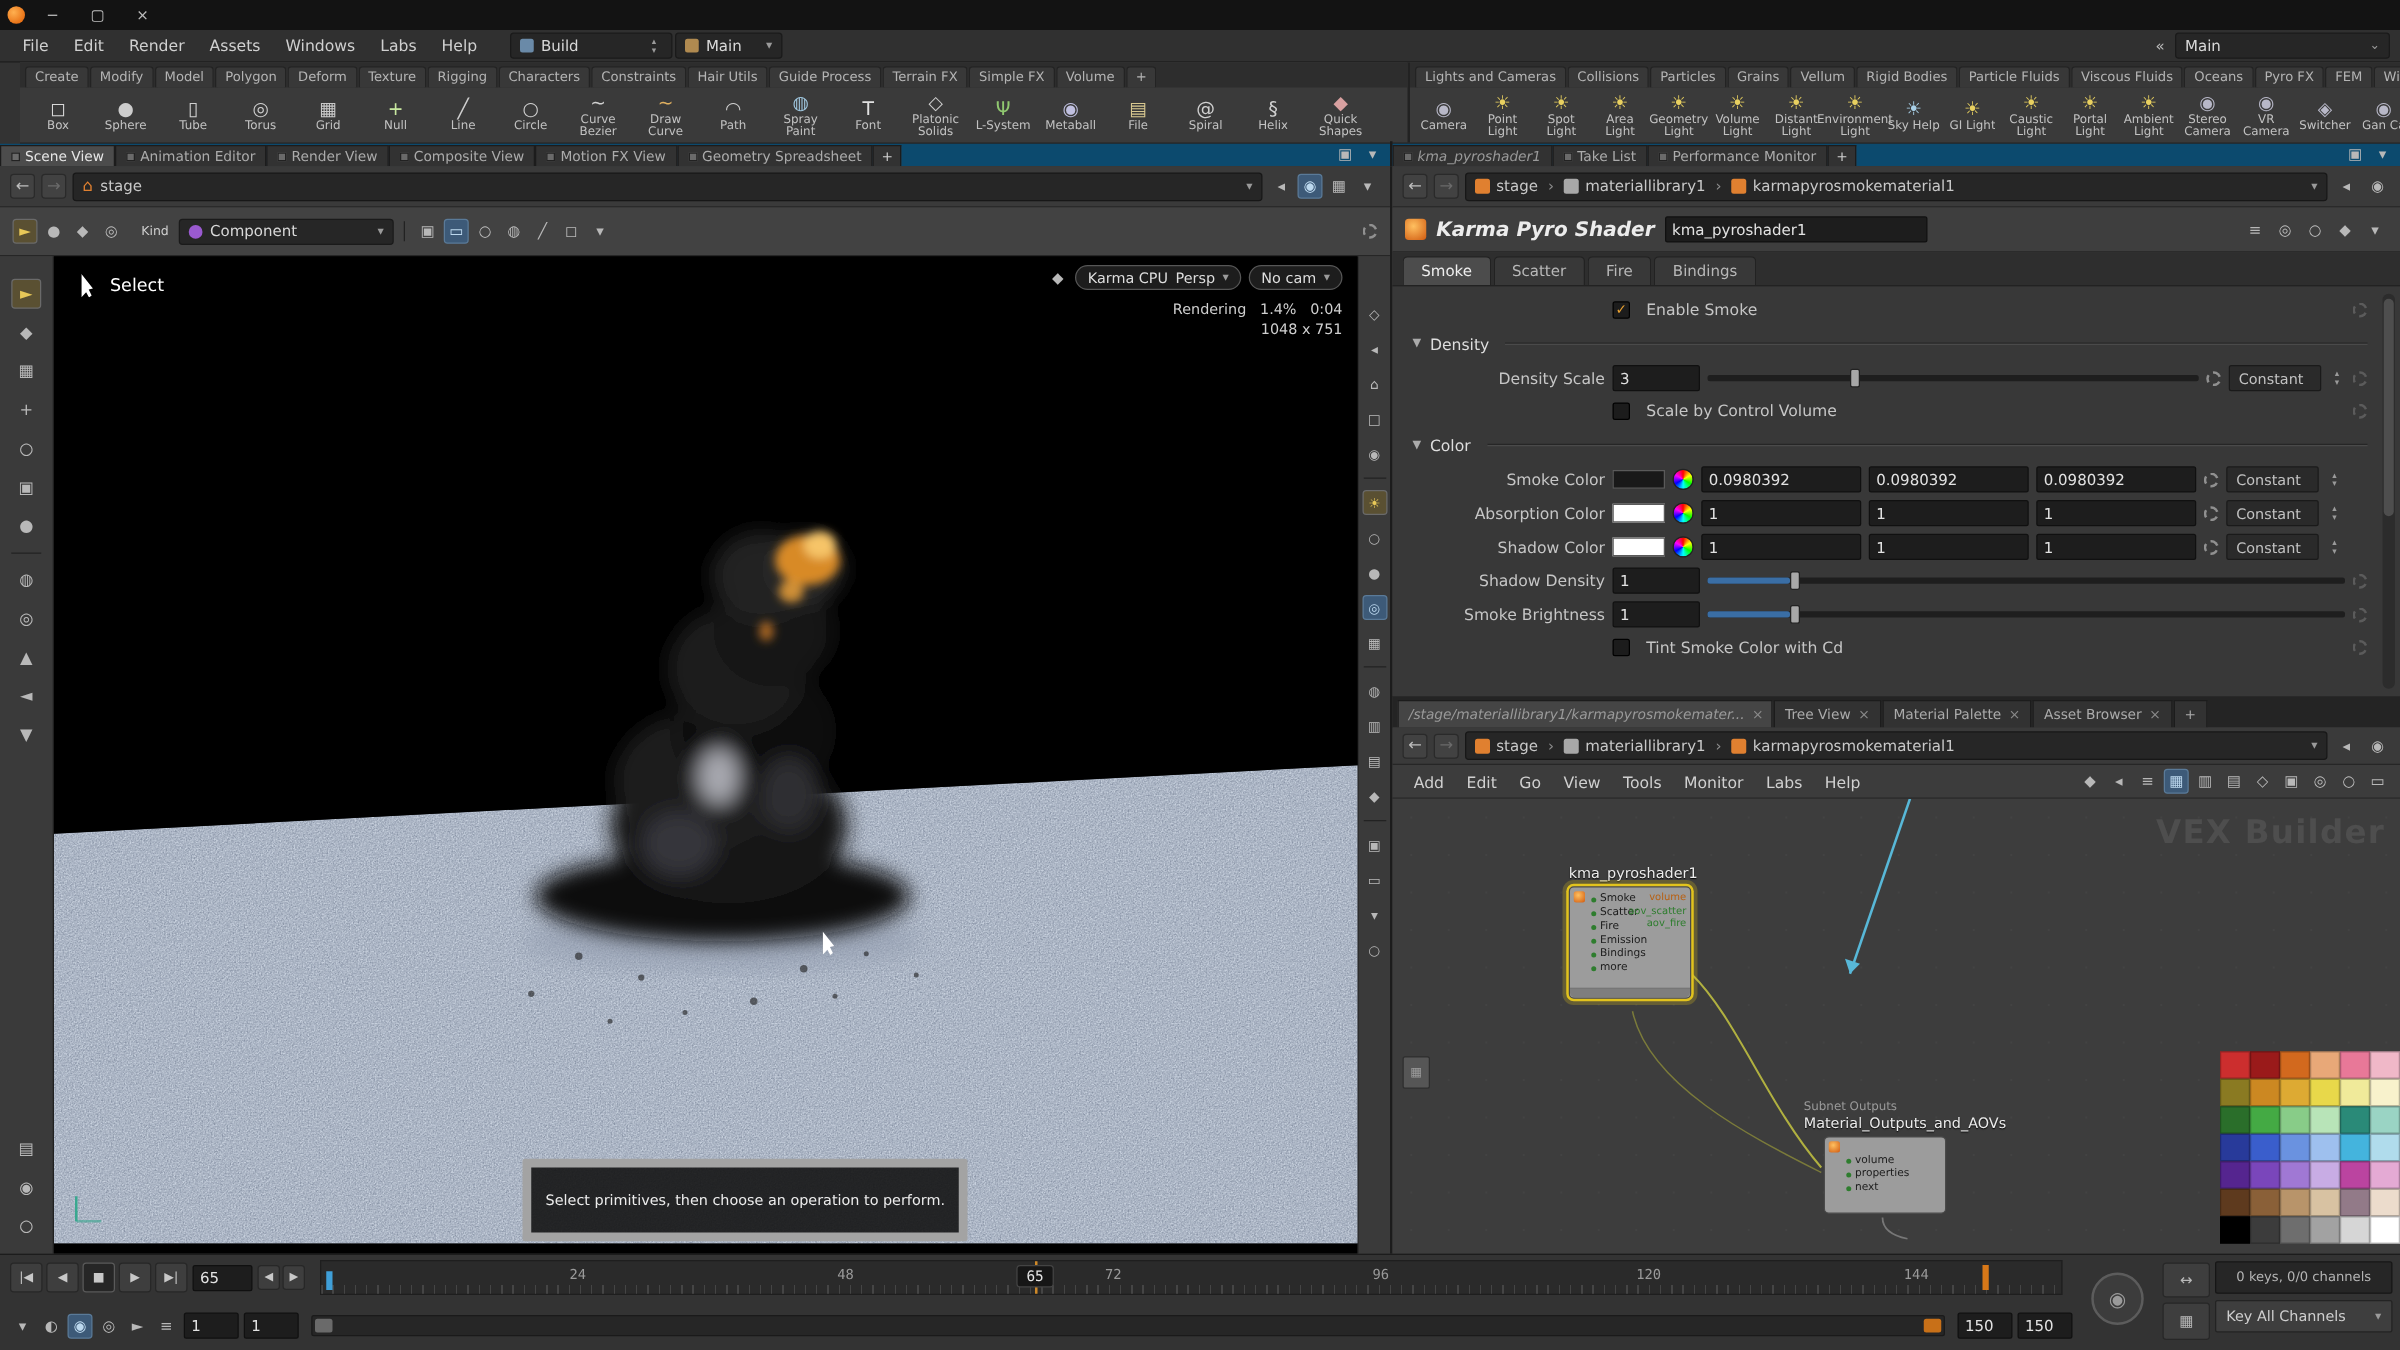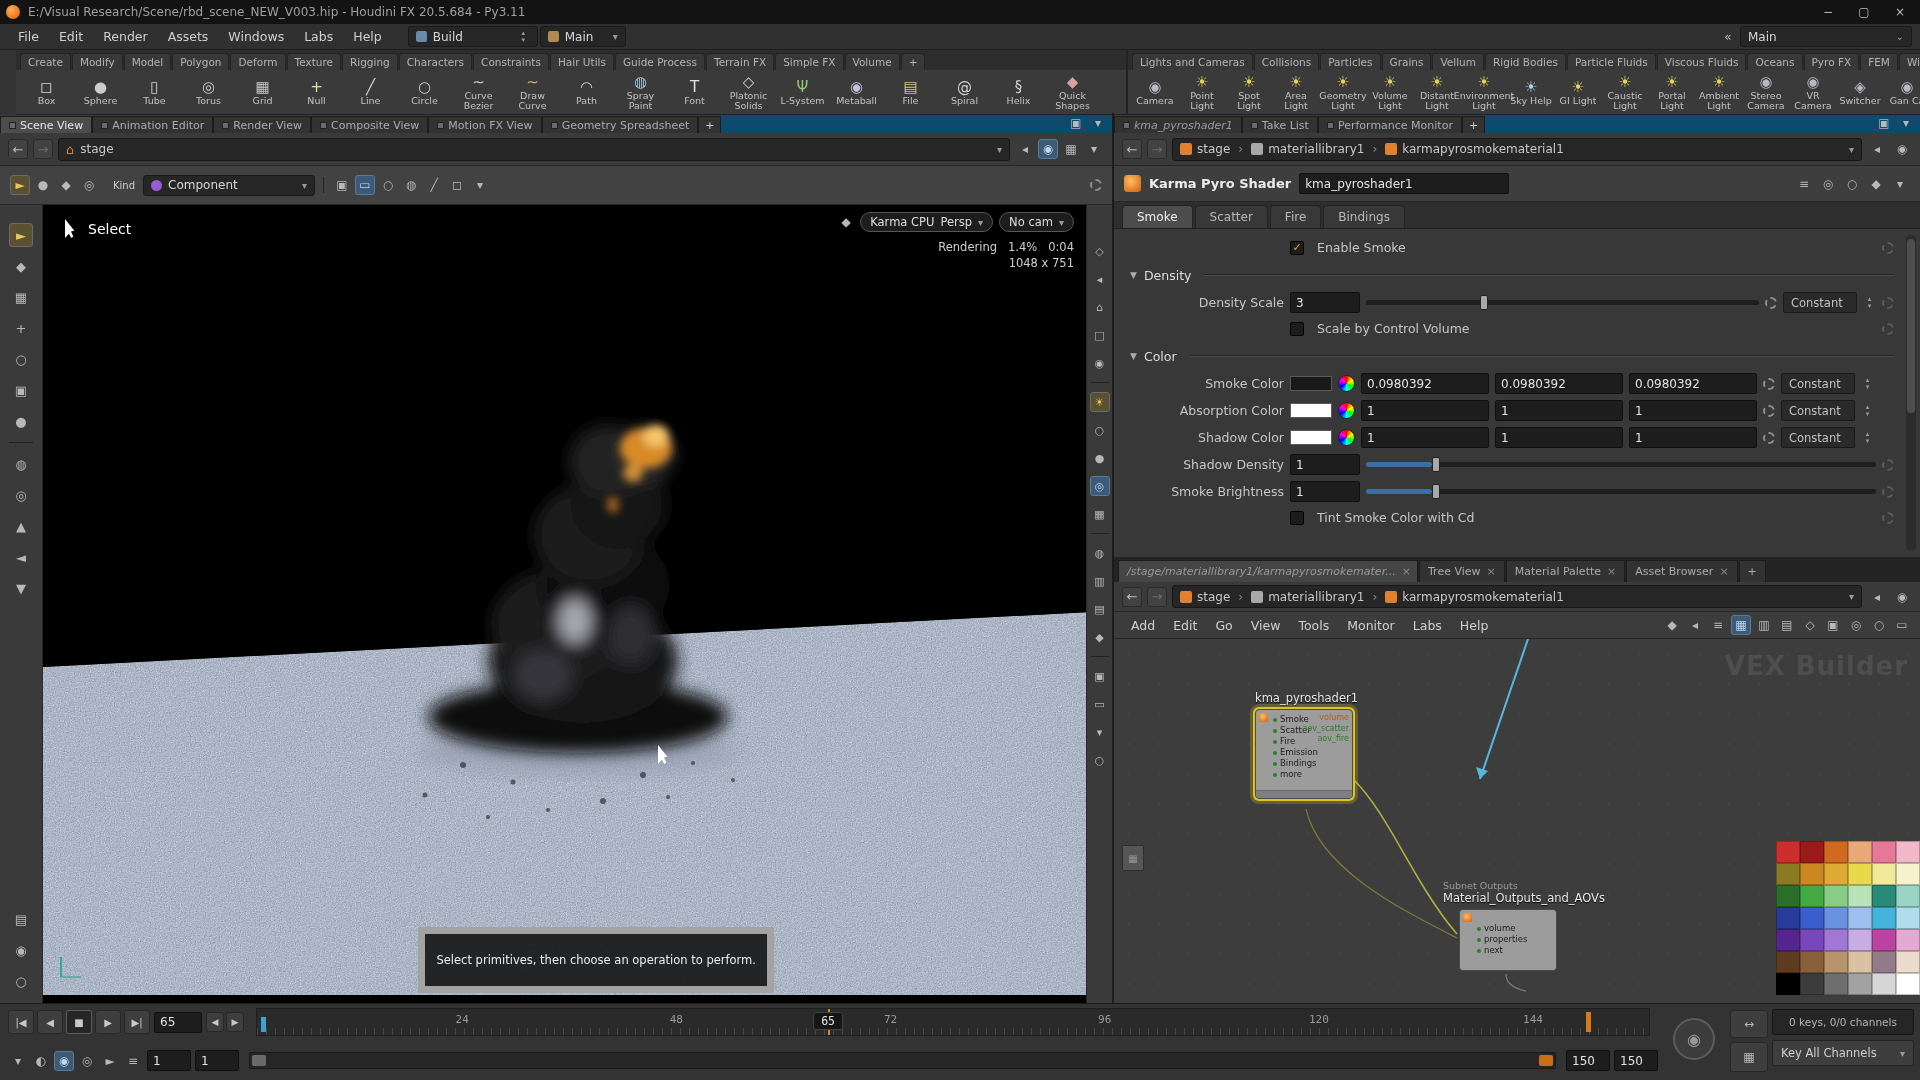--- a/index.html
+++ b/index.html
@@ -75,21 +75,21 @@
   .pill{display:inline-flex;align-items:center;gap:6px;background:rgba(34,34,34,.85);border:1px solid #565656;border-radius:10px;height:20px;padding:0 9px;color:#dedede;font-size:11.5px;}
   #vp-status{position:absolute;right:12px;top:34px;text-align:right;color:#cfcfcf;font-size:11.5px;font-family:"DejaVu Sans Mono",monospace;line-height:16px;}
   #vp-hint{position:absolute;left:36%;bottom:10px;background:rgba(20,20,20,.9);border:7px solid #a3a3a3;color:#ececec;font-size:11.5px;padding:19px 11px;border-radius:2px;}
   .pointer{width:13px;height:19px;background:#fff;clip-path:polygon(0 0,0 100%,30% 78%,48% 100%,64% 92%,46% 66%,72% 62%);filter:drop-shadow(0 1px 1px #000);}
   #sel-overlay{position:absolute;left:22px;top:14px;display:flex;align-items:flex-start;gap:10px;}
   #sel-overlay .st{color:#fff;font-size:14px;text-shadow:0 1px 2px #000;margin-top:2px;}
   
   #paramsec{position:absolute;top:0;left:0;right:0;height:424px;display:flex;flex-direction:column;background:#383838;}
   #param-header{height:36px;display:flex;align-items:center;gap:8px;padding:0 10px;background:#3e3e3e;border-bottom:1px solid #262626;}
   #param-header .nic{width:17px;height:17px;border-radius:3px;background:radial-gradient(circle at 40% 35%,#ffc060,#d05a10);}
-  #param-header .ttl{color:#ececec;font-size:13px;font-weight:bold;white-space:nowrap;}
+  #param-header .ttl{color:#ececec;font-size:16px;font-weight:bold;white-space:nowrap;font-style:italic;}
   #param-header input{width:210px;}
   #param-header .hicons{margin-left:auto;display:flex;gap:4px;}
   #param-tabs{height:27px;display:flex;align-items:flex-end;background:#2e2e2e;padding:0 8px;gap:2px;border-bottom:1px solid #222;}
   .ptab2{font-size:12px;color:#b8b8b8;background:#383838;border:1px solid #222;border-bottom:none;border-radius:4px 4px 0 0;padding:4px 14px;}
   .ptab2.act{background:#4c4c4c;color:#eee;}
   #param-body{flex:1;position:relative;padding:6px 26px 0 10px;overflow:hidden;}
   .prow{display:flex;align-items:center;height:27px;gap:6px;}
   .plabel{width:160px;text-align:right;color:#c6c6c6;font-size:12.5px;flex:0 0 auto;white-space:nowrap;}
   .cbrow{padding-left:166px;height:25px;}
   .cbox{width:14px;height:14px;background:#1c1c1c;border:1px solid #000;border-radius:2px;display:flex;align-items:center;justify-content:center;color:#e8a030;font-size:11px;flex:0 0 auto;}
@@ -159,21 +159,20 @@
   #keysbox{position:absolute;left:1772px;top:5px;width:142px;height:26px;background:#262626;border:1px solid #161616;border-radius:2px;color:#b4b4b4;font-size:10.5px;display:flex;align-items:center;justify-content:center;}
   #keyall{position:absolute;left:1772px;top:36px;width:142px;height:26px;background:#3e3e3e;border:1px solid #232323;border-radius:2px;color:#cfcfcf;font-size:11.5px;display:flex;align-items:center;justify-content:space-between;padding:0 8px;}
 </style>
 </head>
 <body>
 
 <div id="app">
 
   <div id="titlebar">
     <span class="logo"></span>
-    <span class="t">E:/Visual Research/Scene/rbd_scene_NEW_V003.hip - Houdini FX 20.5.684 - Py3.11</span>
     <span class="wc">−</span>
     <span class="wc">▢</span>
     <span class="wc">×</span>
   </div>
 
   <div id="menubar">
     <span id="menu-items" class="row">
         <span class="menu-item">File</span>
         <span class="menu-item">Edit</span>
         <span class="menu-item">Render</span>

